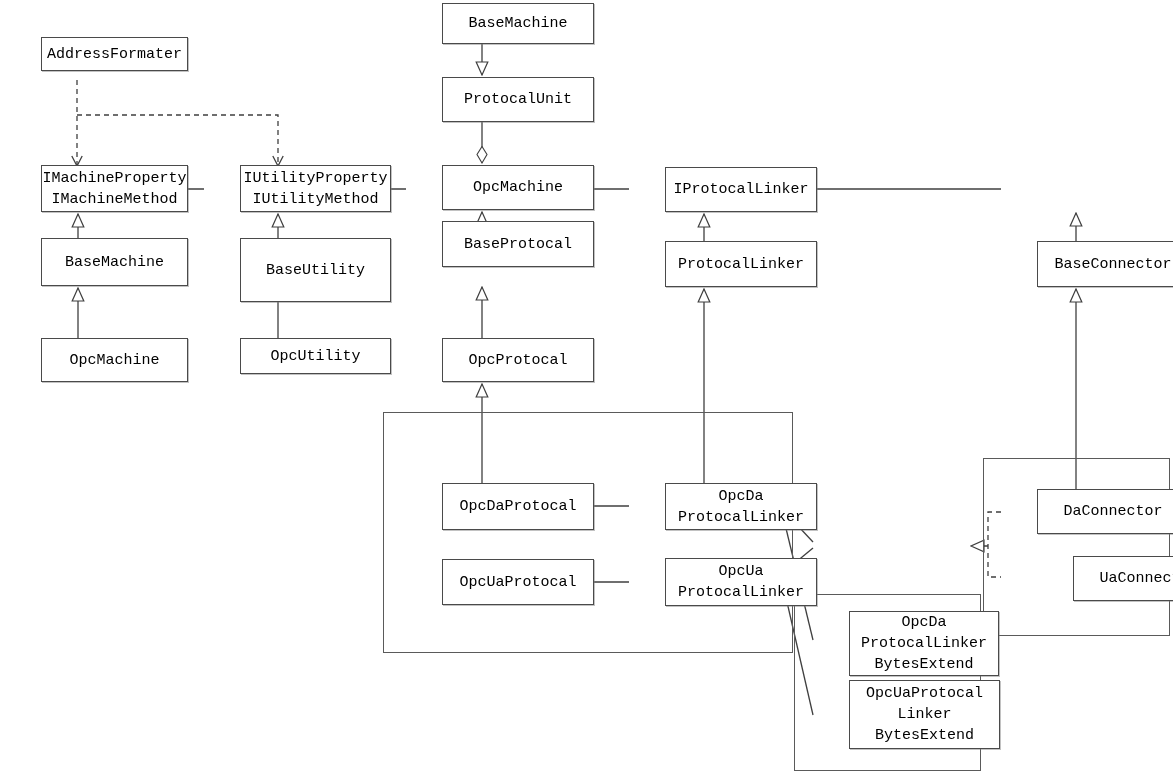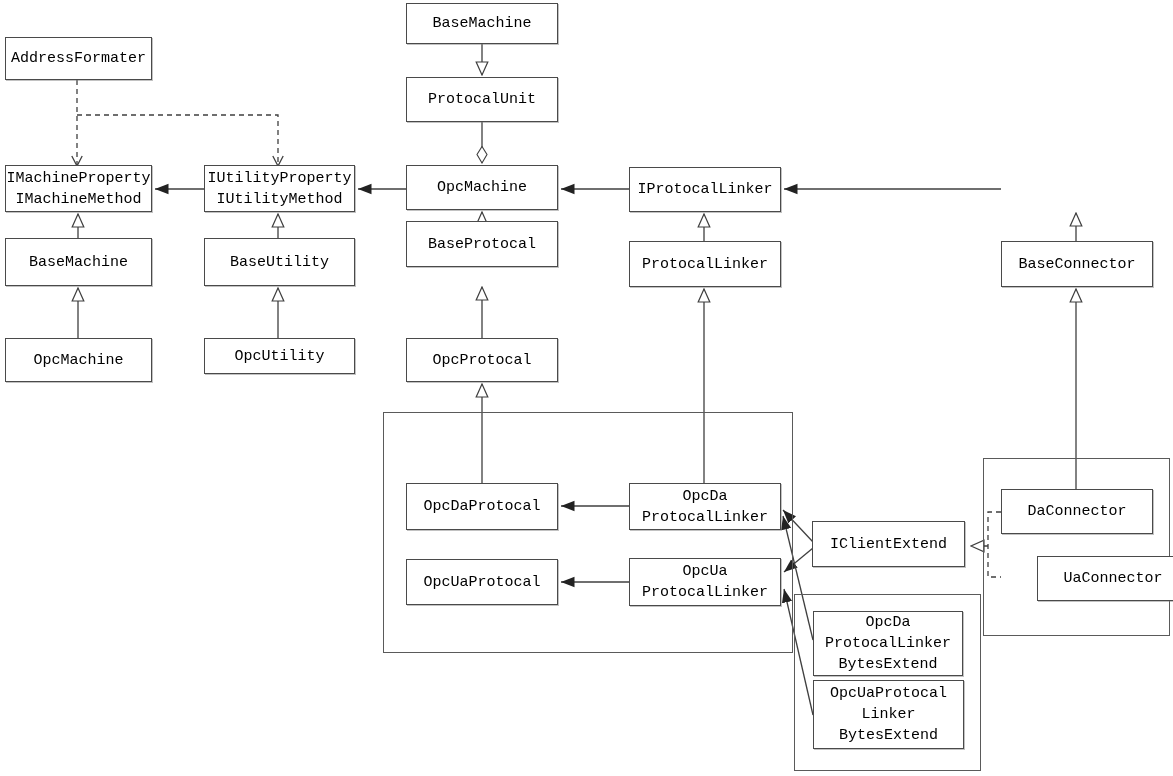--- a/index.html
+++ b/index.html
@@ -7,20 +7,21 @@
     position:relative;width:1173px;height:776px;background:#ffffff;overflow:hidden;
     font-family:"Liberation Mono","DejaVu Sans Mono",monospace;
   }
   .stage svg{position:absolute;left:0;top:0;z-index:0;}
   .group{position:absolute;border:1px solid #5a5a5a;background:transparent;z-index:1;box-sizing:border-box;}
   .node{
     position:absolute;background:#ffffff;border:1px solid #4a4a4a;box-sizing:border-box;
     display:flex;flex-direction:column;align-items:center;justify-content:center;
     z-index:2;color:#000;font-size:15px;line-height:21px;text-align:center;white-space:nowrap;
     box-shadow:1px 1px 0 rgba(120,120,120,.45);
+    margin-left:36px;
   }
   .node span{display:block;}
 </style>
 </head>
 <body>
 
 <div class="stage">
 
   <svg width="1173" height="776" viewBox="0 0 1173 776">
     <defs>
@@ -78,21 +79,21 @@
     <g stroke="#3f3f3f" stroke-width="1.3" fill="none" stroke-dasharray="5,4">
       <polyline points="1001,512 988,512 988,577 1001,577"></polyline>
       <line x1="988" y1="546" x2="971" y2="546" marker-end="url(#mTri)"></line>
     </g>
   </svg>
 
   <div class="group" style="left:383px;top:412px;width:410px;height:241px"></div>
   <div class="group" style="left:794px;top:594px;width:187px;height:177px"></div>
   <div class="group" style="left:983px;top:458px;width:187px;height:178px"></div>
 
-  <div class="node" style="left:5px;top:37px;width:147px;height:43px">
+  <div class="node" style="left:5px;top:37px;width:147px;height:34px">
     <span>AddressFormater</span>
   </div>
 
   <div class="node" style="left:406px;top:3px;width:152px;height:41px">
     <span>BaseMachine</span>
   </div>
 
   <div class="node" style="left:406px;top:77px;width:152px;height:45px">
     <span>ProtocalUnit</span>
   </div>
@@ -113,21 +114,21 @@
 
   <div class="node" style="left:629px;top:167px;width:152px;height:45px">
     <span>IProtocalLinker</span>
   </div>
 
 
   <div class="node" style="left:5px;top:238px;width:147px;height:48px">
     <span>BaseMachine</span>
   </div>
 
-  <div class="node" style="left:204px;top:238px;width:151px;height:48px">
+  <div class="node" style="left:204px;top:238px;width:151px;height:64px">
     <span>BaseUtility</span>
   </div>
 
   <div class="node" style="left:406px;top:221px;width:152px;height:46px">
     <span>BaseProtocal</span>
   </div>
 
   <div class="node" style="left:629px;top:241px;width:152px;height:46px">
     <span>ProtocalLinker</span>
   </div>
@@ -159,23 +160,20 @@
 
   <div class="node" style="left:406px;top:559px;width:152px;height:46px">
     <span>OpcUaProtocal</span>
   </div>
 
   <div class="node" style="left:629px;top:558px;width:152px;height:48px">
     <span>OpcUa</span>
     <span>ProtocalLinker</span>
   </div>
 
-  <div class="node" style="left:812px;top:521px;width:153px;height:46px">
-    <span>IClientExtend</span>
-  </div>
 
   <div class="node" style="left:1001px;top:489px;width:152px;height:45px">
     <span>DaConnector</span>
   </div>
 
   <div class="node" style="left:1037px;top:556px;width:152px;height:45px">
     <span>UaConnector</span>
   </div>
 
   <div class="node" style="left:813px;top:611px;width:150px;height:65px">

